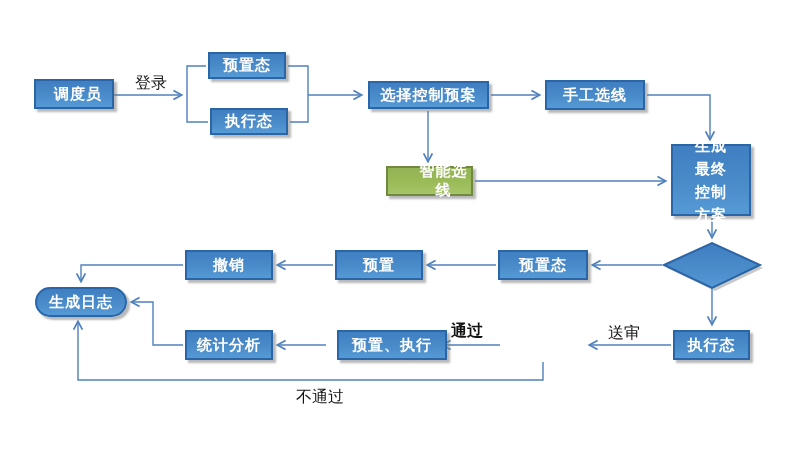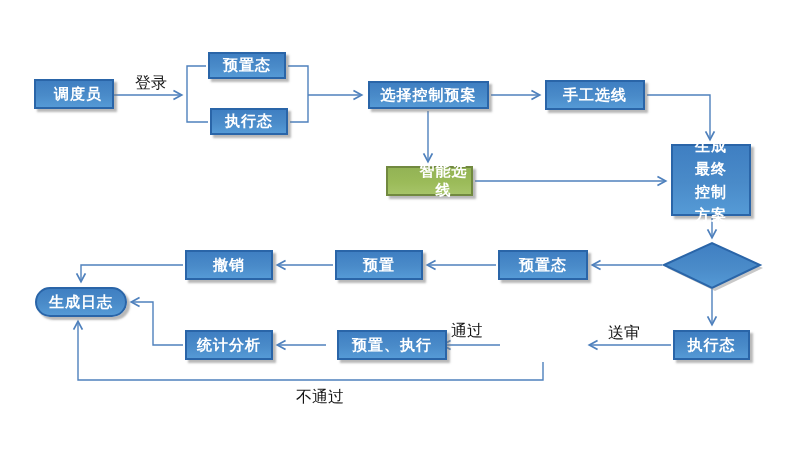--- a/index.html
+++ b/index.html
@@ -113,17 +113,17 @@
 
 
   <div class="node" style="left:337px;top:330px;width:110px;height:30px;">预置、执行</div>
 
   <div class="node" style="left:185px;top:330px;width:88px;height:30px;">统计分析</div>
 
   <div class="elabel" style="left:131px;top:73px;width:40px;">登录</div>
 
   <div class="elabel" style="left:602px;top:323px;width:44px;font-family:Liberation Mono, monospace;">送审</div>
 
-  <div class="elabel" style="left:445px;top:321px;width:44px;">通过</div>
+  <div class="elabel" style="left:445px;top:321px;width:44px;font-weight:bold;">通过</div>
 
   <div class="elabel" style="left:288px;top:387px;width:64px;">不通过</div>
 
 </div>
 
 </body></html>

